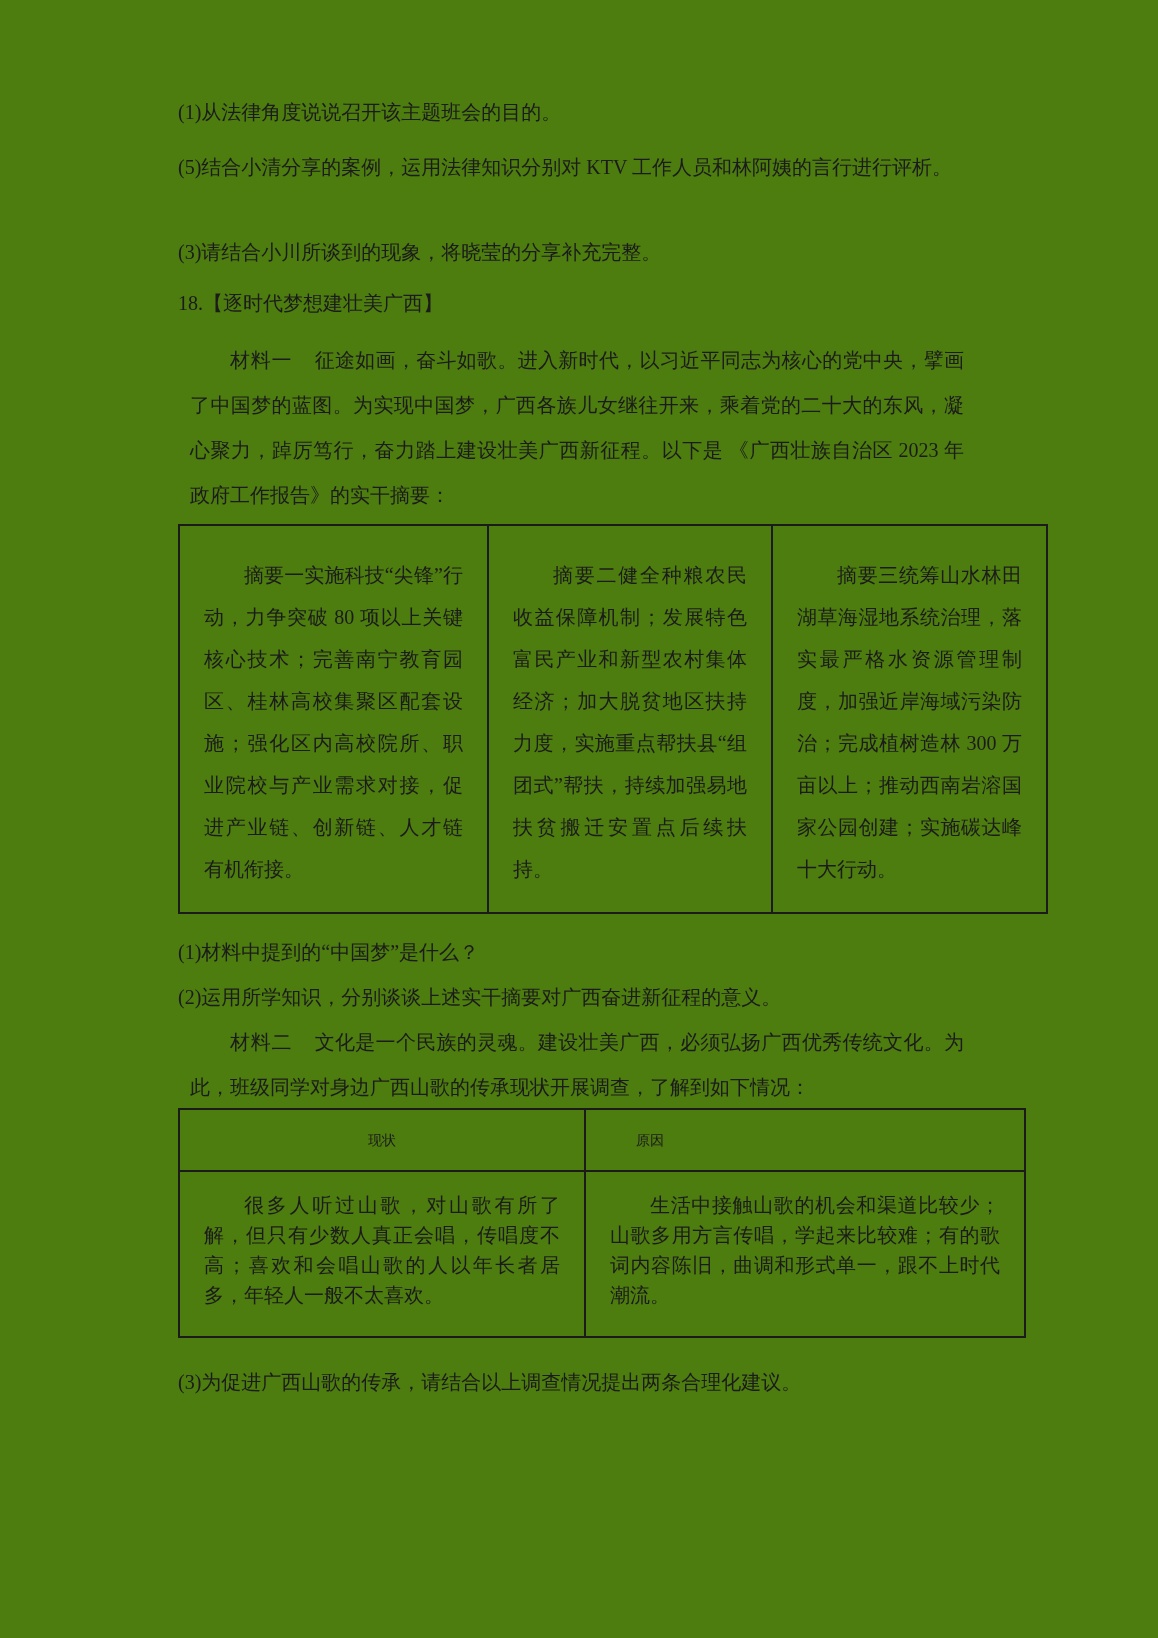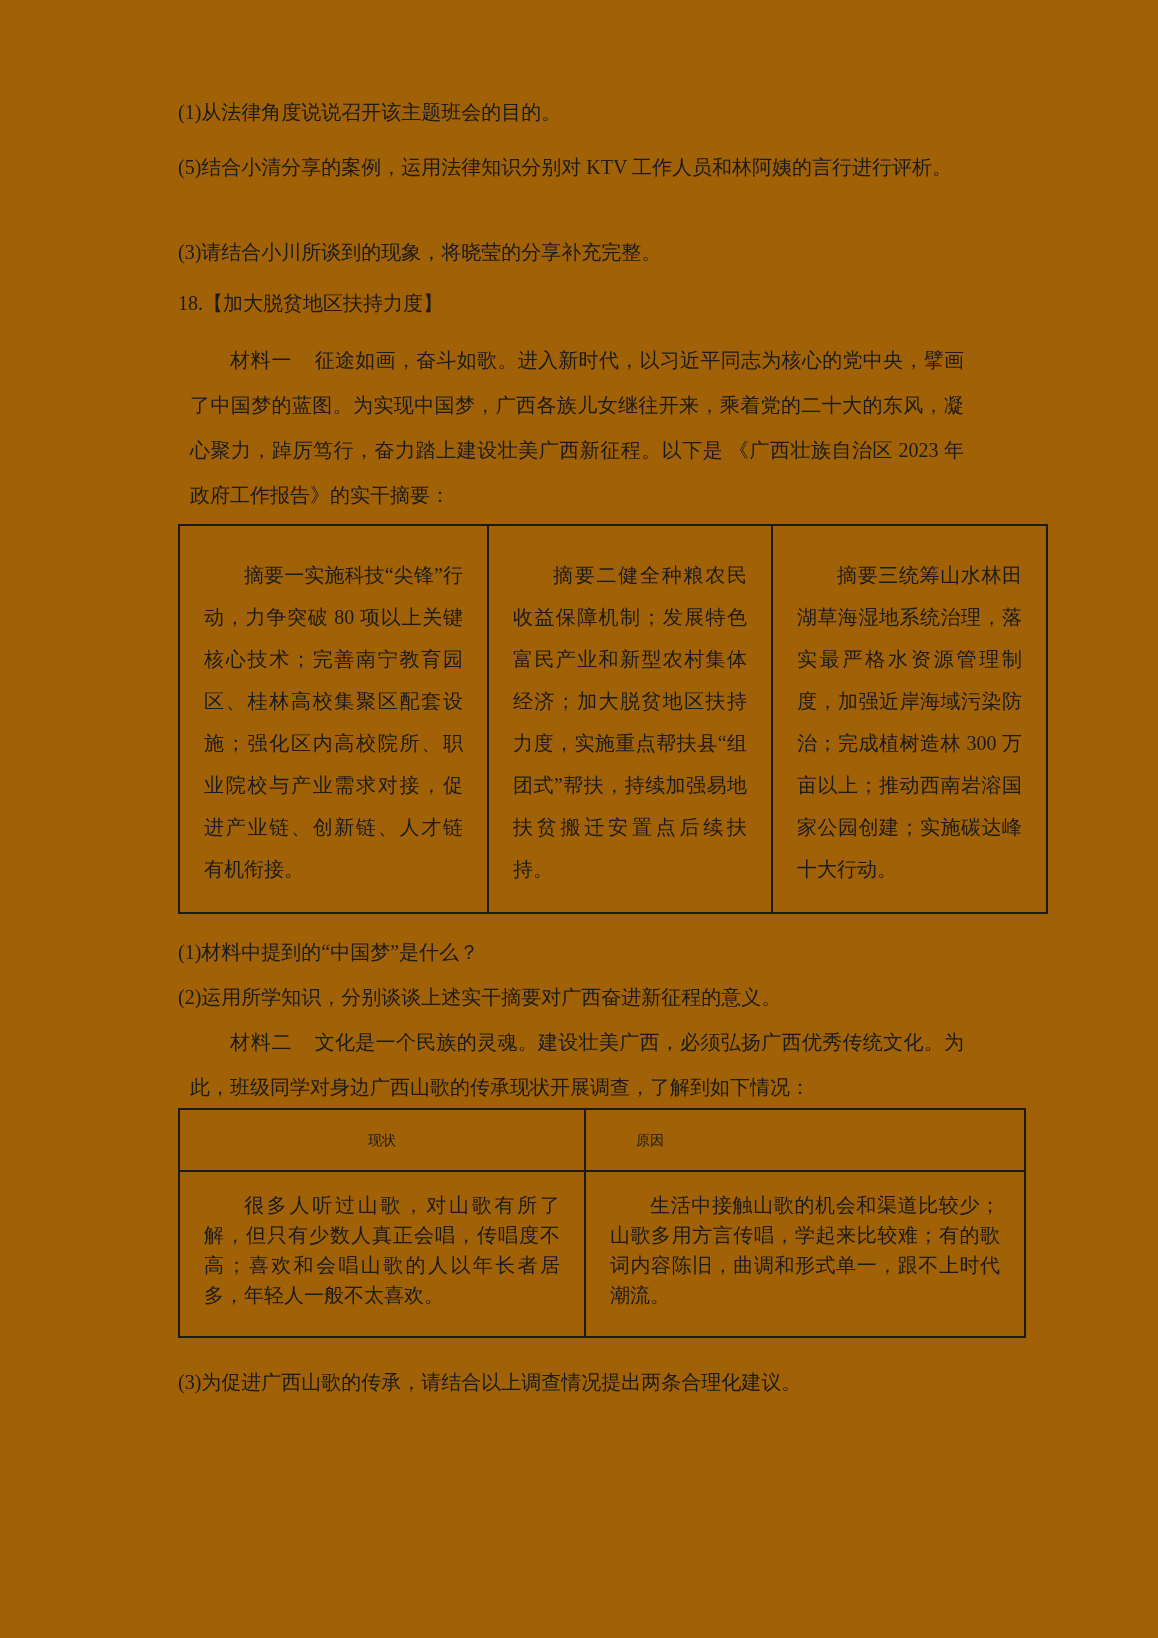--- a/index.html
+++ b/index.html
@@ -1,20 +1,20 @@
 <!DOCTYPE html>
 <html lang="zh"><head>
 <meta charset="utf-8">
 <style>
   html,body { margin:0; padding:0; background:#888; }
   .page {
     position:relative;
     width:1158px; height:1638px;
     margin:0 auto;
-    background:#a16207;
+    background:#4d7c0f;
     font-family:"Liberation Serif","DejaVu Serif",serif;
     color:#1b1b1b;
     overflow:hidden;
   }
   .content {
     position:absolute;
     left:178px; top:90px;
     width:798px;
     font-size:20px;
     line-height:45px;
@@ -67,21 +67,21 @@
 </head>
 <body>
 
 <div class="page">
   <div class="content">
 
     <p class="q-line q1">(1)从法律角度说说召开该主题班会的目的。</p>
     <p class="q-line q2">(5)结合小清分享的案例，运用法律知识分别对 KTV 工作人员和林阿姨的言行进行评析。</p>
     <p class="q-line q3">(3)请结合小川所谈到的现象，将晓莹的分享补充完整。</p>
 
-    <p class="q-line h18"><span>18.</span><span>【加大脱贫地区扶持力度】</span></p>
+    <p class="q-line h18"><span>18.</span><span>【逐时代梦想建壮美广西】</span></p>
 
     <p class="mat-para"><span class="mat-label">材料一</span><span class="label-gap"></span><span>征途如画，奋斗如歌。进入新时代，以习近平同志为核心的党中央，擘画了中国梦的蓝图。为实现中国梦，广西各族儿女继往开来，乘着党的二十大的东风，凝心聚力，踔厉笃行，奋力踏上建设壮美广西新征程。以下是 《广西壮族自治区 2023 年政府工作报告》的实干摘要：</span></p>
 
     <table class="summary-table">
       <tbody>
         <tr>
           <td class="c1">
             <p>摘要一实施科技“尖锋”行动，力争突破 80 项以上关键核心技术；完善南宁教育园区、桂林高校集聚区配套设施；强化区内高校院所、职业院校与产业需求对接，促进产业链、创新链、人才链有机衔接。</p>
           </td>
           <td class="c2">

